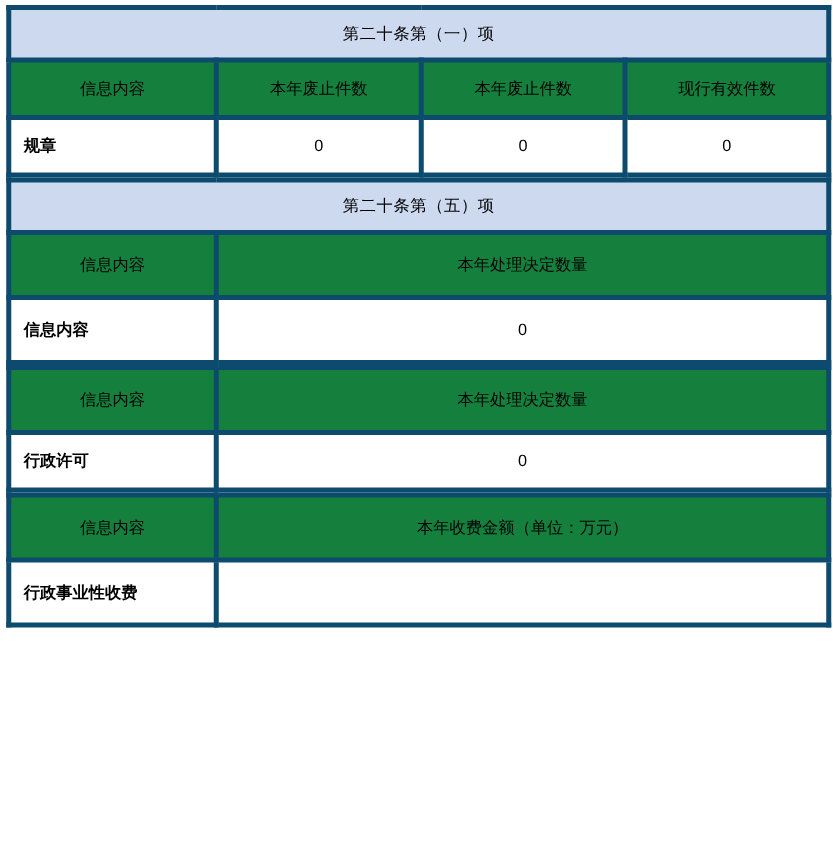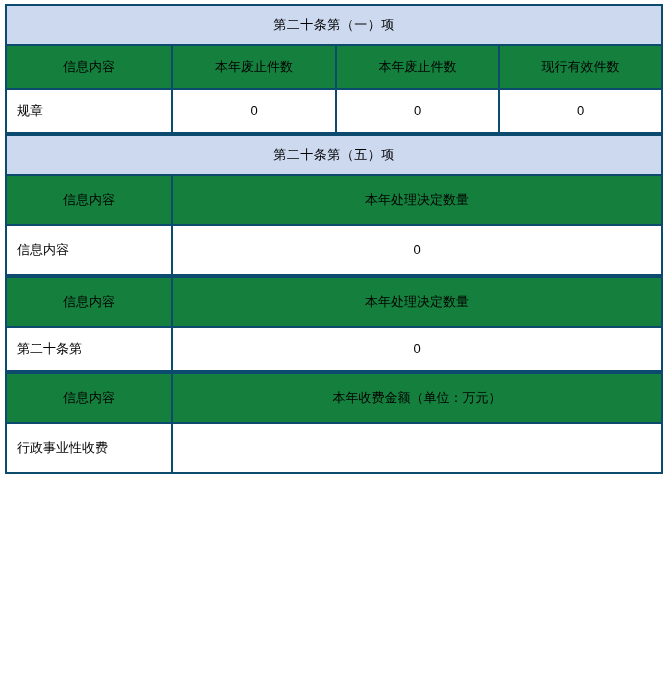--- a/index.html
+++ b/index.html
@@ -18,41 +18,42 @@
     height: 676px;
     box-sizing: border-box;
     padding: 4px 5px 5px 5px;
   }
   table.disclosure {
     width: 656px;
     border-collapse: collapse;
     table-layout: fixed;
   }
   table.disclosure td {
-    border: 2px solid #0c4a6e;
+    border: 4px solid #0c4a6e;
     font-size: 13px;
     line-height: 1.3;
     padding: 0 10px;
     vertical-align: middle;
   }
   .section-head td {
     background: #ccd9ef;
     text-align: center;
     height: 38px;
     font-size: 13.5px;
     letter-spacing: 0.5px;
   }
   .col-head td {
     background: #15803d;
     text-align: center;
     height: 42px;
   }
   td.label-cell {
     text-align: left;
     padding-left: 12px;
+    font-weight: bold;
   }
   td.center {
     text-align: center;
   }
   .data-row td {
     height: 42px;
   }
   .row-h48 td {
     height: 48px;
   }
@@ -112,21 +113,21 @@
     <colgroup>
       <col style="width:166px">
       <col style="width:490px">
     </colgroup>
     <tbody>
       <tr class="col-head row-h48">
         <td>信息内容</td>
         <td>本年处理决定数量</td>
       </tr>
       <tr class="data-row">
-        <td class="label-cell">第二十条第</td>
+        <td class="label-cell">行政许可</td>
         <td class="center">0</td>
       </tr>
     </tbody>
   </table>
 
   <table class="disclosure">
     <colgroup>
       <col style="width:166px">
       <col style="width:490px">
     </colgroup>

